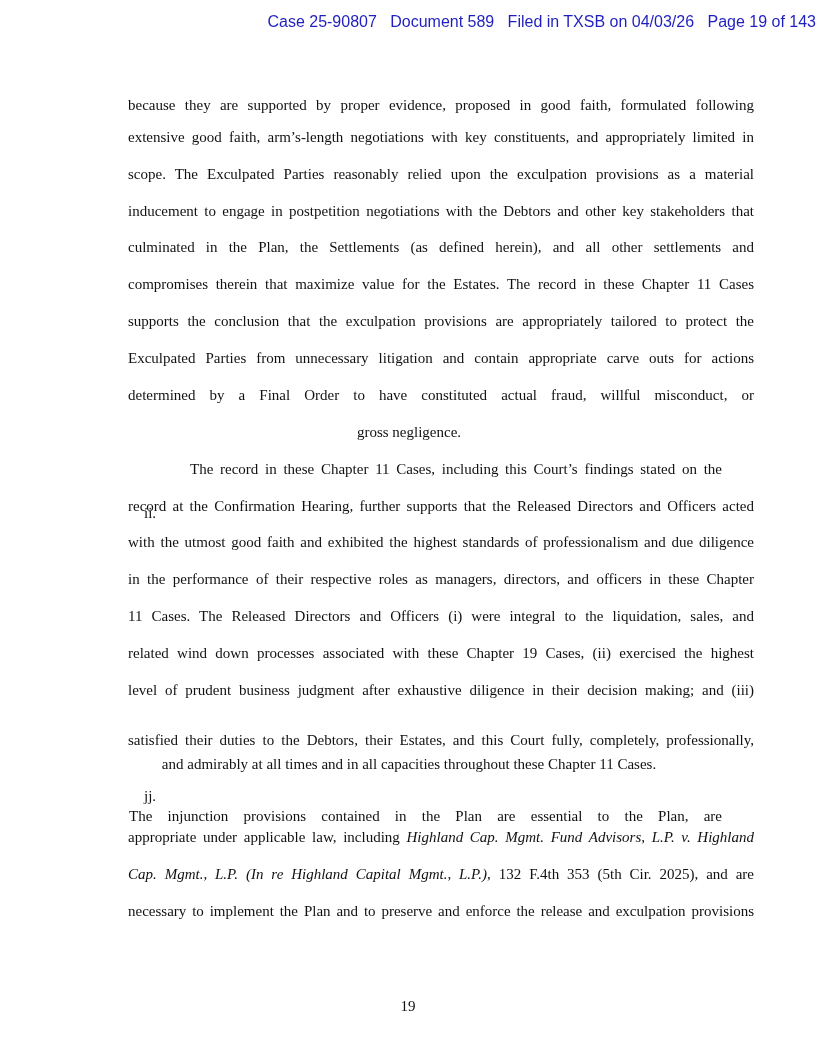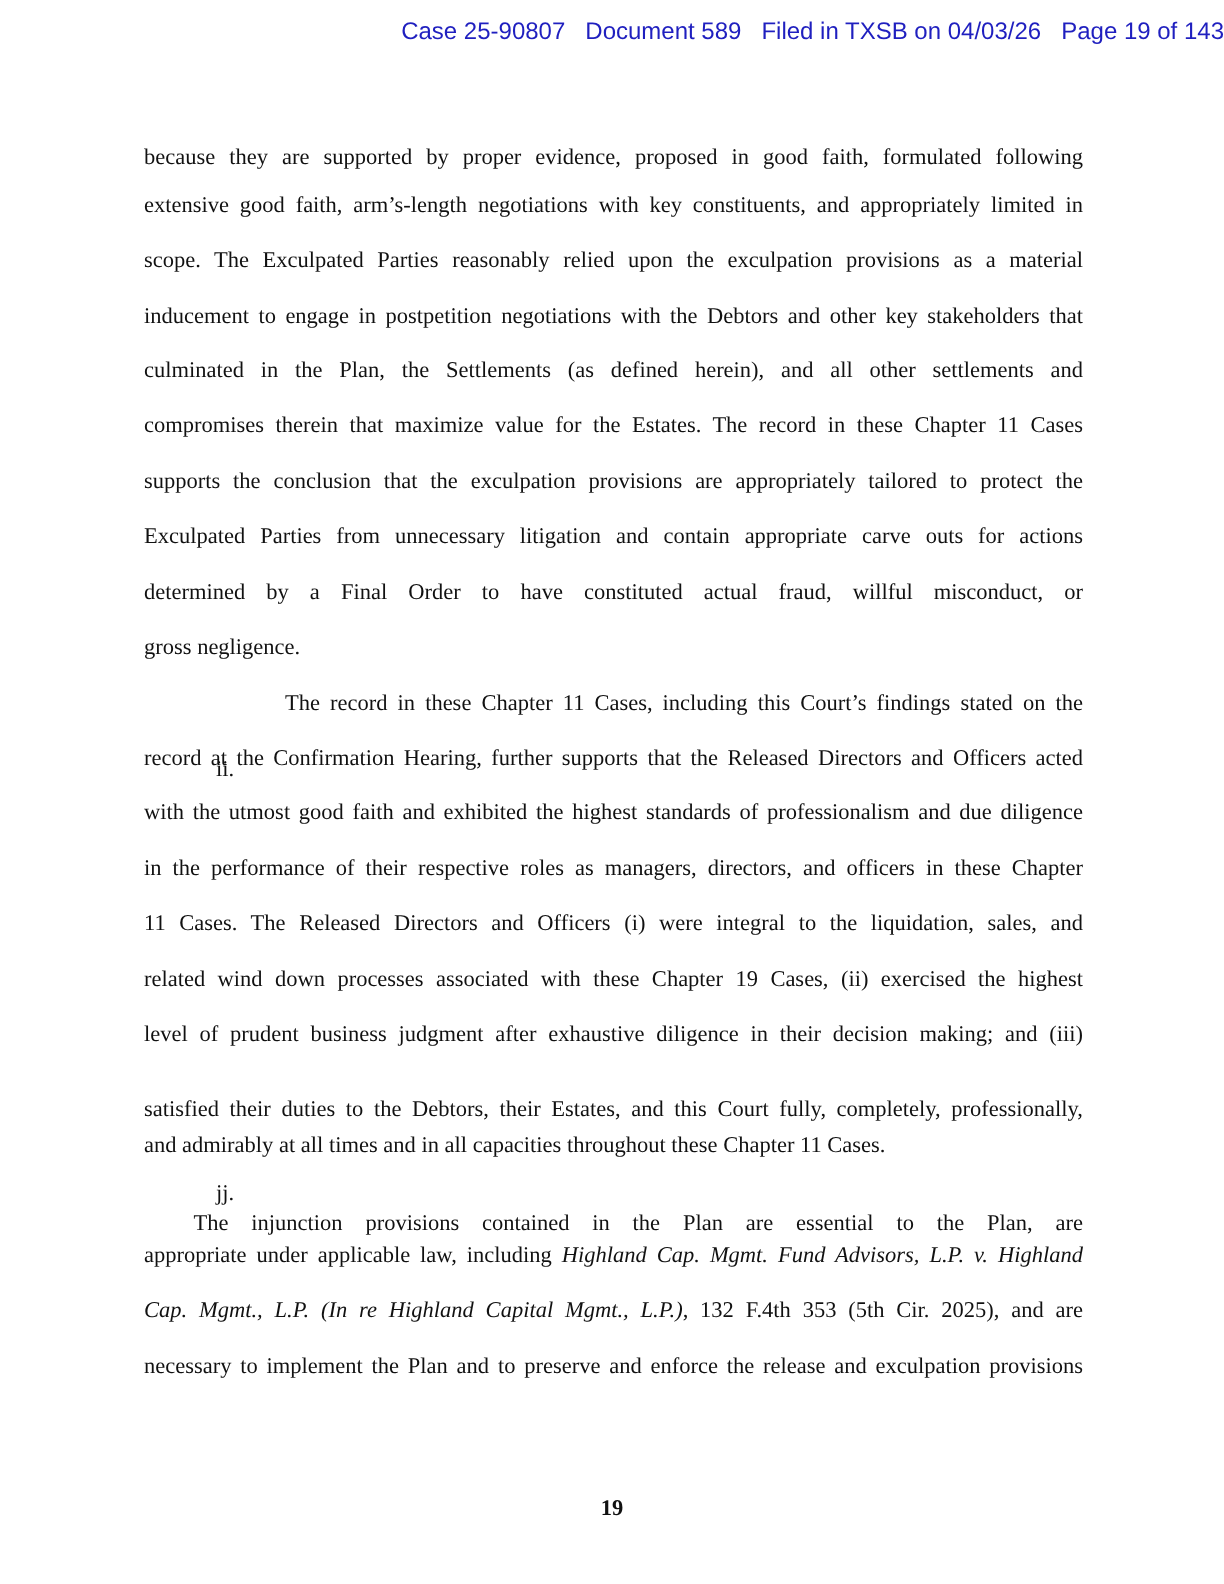--- a/index.html
+++ b/index.html
@@ -38,41 +38,41 @@
       position: absolute;
       left: 0;
       width: 626px;
       height: 20px;
       white-space: nowrap;
       line-height: 20px;
     }
     .line.justify {
       text-align: justify;
       text-align-last: justify;
+      margin-left: 32px;
     }
     .line.last {
-      text-align: left;
+      text-align: center;
     }
     .para-num {
       display: inline-block;
       width: 46px;
       margin-left: 48px;
       margin-top: 44px;
     }
     i { font-style: italic; }
     .footer {
       position: absolute;
       top: 998px;
       left: 0;
       width: 816px;
       text-align: center;
       font-family: "Liberation Serif", serif;
       font-size: 15px;
       color: #111111;
-      font-weight: bold;
     }
   </style>
 </head>
 <body>
 
 <div class="header"><span>Case 25-90807</span>   <span>Document 589</span>   <span>Filed in TXSB on 04/03/26</span>   <span>Page 19 of 143</span></div>
 
 <div class="body-text">
 
   <div class="line justify" style="top:95px">because they are supported by proper evidence, proposed in good faith, formulated following</div>

